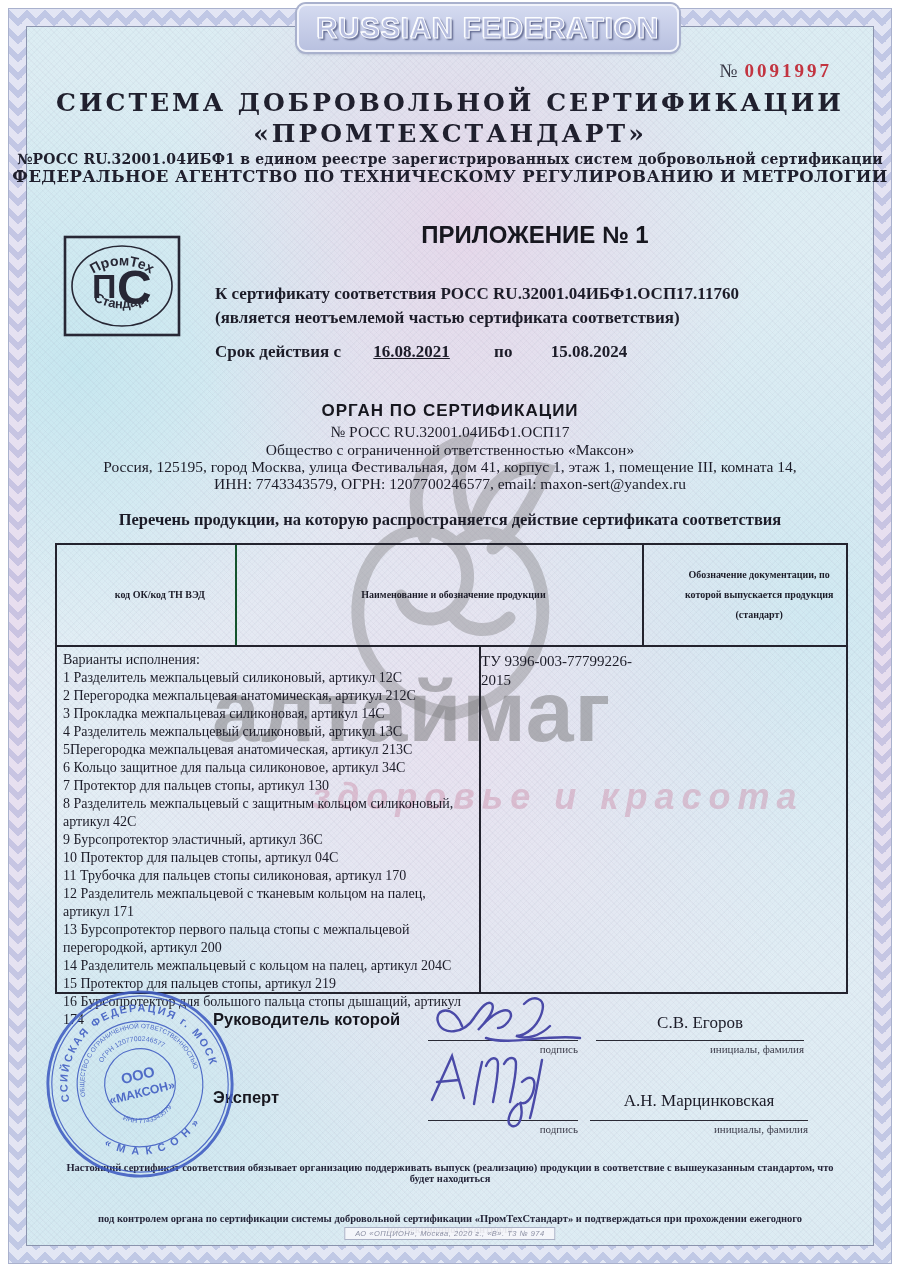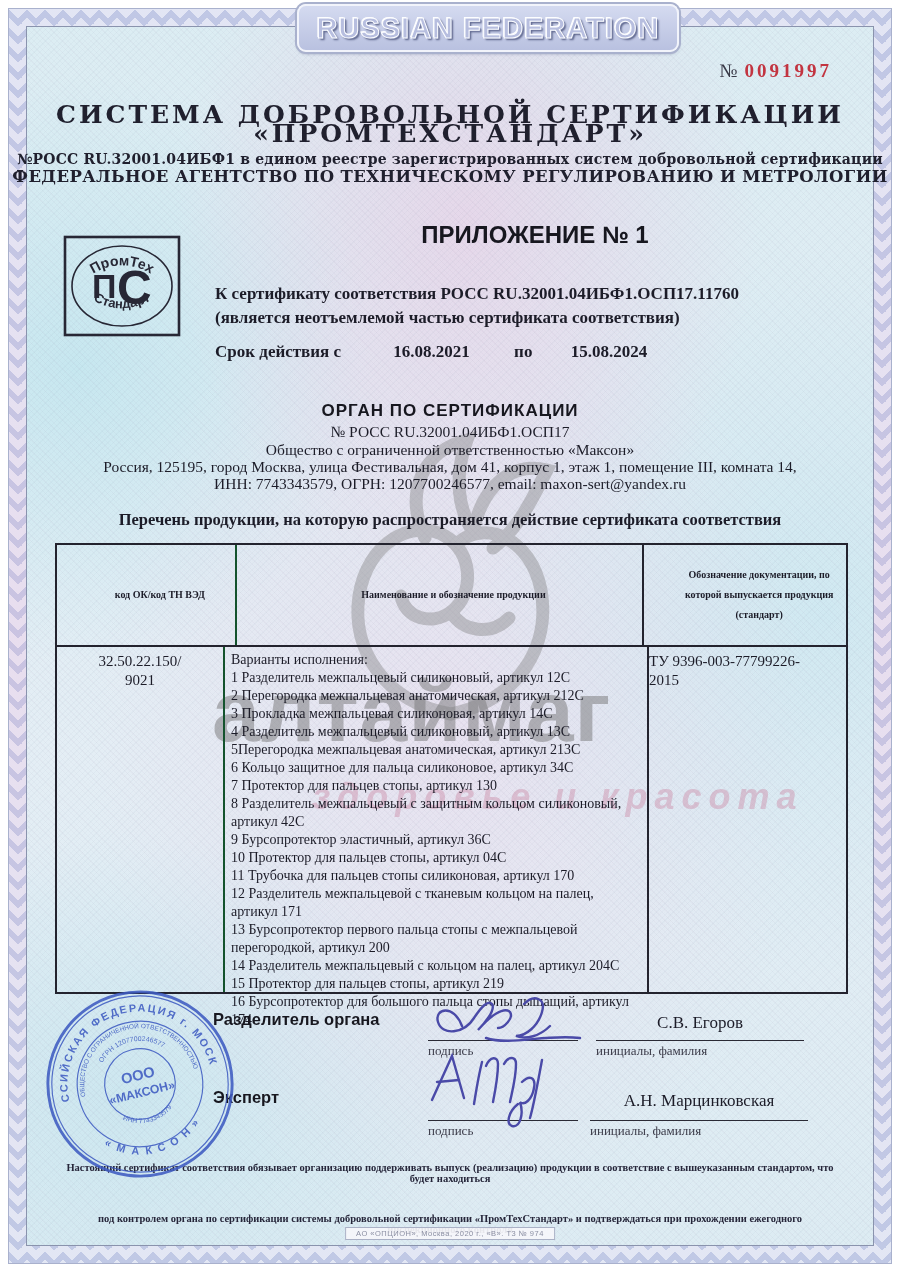--- a/index.html
+++ b/index.html
@@ -35,33 +35,33 @@
     box-shadow:0 0 0 2px #a9b1cd,0 2px 3px rgba(80,90,130,.45);
     display:flex;align-items:center;justify-content:center;}
   .badge span{font-family:"Liberation Sans",sans-serif;font-weight:bold;font-size:29px;letter-spacing:1px;
     color:#b7bedf;text-shadow:-1px -1px 0 #ffffff,1px 1px 0 #7d86ad,2px 2px 2px #5a6288;
     -webkit-text-stroke:1px #fcfdff;}
   .cert-no{position:absolute;top:60px;right:68px;z-index:2;font-size:19px;letter-spacing:1px;}
   .cert-no .num-label{color:#3a3a48;margin-right:6px;}
   .cert-no .num-value{color:#c23440;font-weight:bold;letter-spacing:3px;}
   .h-title{position:absolute;left:0;width:100%;text-align:center;z-index:2;
     font-family:"DejaVu Serif","Liberation Serif",serif;font-weight:bold;color:#20202e;}
-  .h1a{top:88px;font-size:25px;letter-spacing:3px;margin-top:12px;}
+  .h1a{top:88px;font-size:25px;letter-spacing:3px;}
   .h1b{top:119px;font-size:25px;letter-spacing:3px;}
   .h2a{top:151px;font-size:14px;letter-spacing:.2px;}
   .h2b{top:167px;font-size:16.5px;letter-spacing:.4px;}
   .appendix-title{position:absolute;left:300px;top:221px;width:470px;text-align:center;z-index:2;
     font-family:"Liberation Sans",sans-serif;font-weight:bold;font-size:24px;color:#17171f;}
   
   .logo{position:absolute;left:62px;top:234px;z-index:2;}
   
   .to-cert1{position:absolute;left:215px;top:284px;width:600px;font-weight:bold;font-size:17px;z-index:2;}
   .to-cert2{position:absolute;left:215px;top:308px;width:600px;font-weight:bold;font-size:17px;z-index:2;}
   .validity{position:absolute;left:215px;top:342px;width:600px;font-weight:bold;font-size:17px;z-index:2;}
-  .validity .vf{margin-left:48px;} .validity .vp{margin-left:40px;} .validity .vt{margin-left:34px;}
+  .validity .vf{margin-left:28px;text-decoration:underline;} .validity .vp{margin-left:40px;} .validity .vt{margin-left:34px;}
   
   .organ-title{position:absolute;left:0;top:401px;width:100%;text-align:center;z-index:2;
     font-family:"Liberation Sans",sans-serif;font-weight:bold;font-size:17px;letter-spacing:1px;color:#17171f;}
   .cline{position:absolute;left:40px;width:820px;text-align:center;font-size:15.5px;z-index:2;}
   .organ-no{top:423px;} .company{top:441px;} .address{top:458px;} .contacts{top:475px;}
   .products-caption{position:absolute;left:40px;top:510px;width:820px;text-align:center;z-index:2;
     font-weight:bold;font-size:16.5px;}
   
   .table{position:absolute;left:55px;top:543px;width:789px;z-index:2;border:2px solid #23232e;}
   .thead{display:flex;height:100px;border-bottom:2px solid #23232e;}
@@ -84,34 +84,34 @@
     font-weight:bold;font-size:36px;letter-spacing:7px;color:rgba(205,150,175,.5);font-style:italic;}
   
   .role{position:absolute;left:213px;z-index:3;font-family:"Liberation Sans",sans-serif;
     font-weight:bold;font-size:16.5px;color:#17171f;}
   .role1{top:1010px;} .role2{top:1088px;}
   .sig-svg{position:absolute;z-index:3;}
   .sig1{left:428px;top:992px;} .sig2{left:424px;top:1048px;}
   .sig-line{position:absolute;border-bottom:1.4px solid #2a2a35;z-index:2;}
   .sl1{left:428px;top:1040px;width:150px;} .nl1{left:596px;top:1040px;width:208px;}
   .sl2{left:428px;top:1120px;width:150px;} .nl2{left:590px;top:1120px;width:218px;}
-  .sig-cap{position:absolute;z-index:2;font-size:13px;color:#3c3c4a;text-align:left;}
+  .sig-cap{position:absolute;z-index:2;font-size:11px;color:#3c3c4a;text-align:right;}
   .cap-s1{left:428px;top:1043px;width:150px;} .cap-n1{left:596px;top:1043px;width:208px;}
   .cap-s2{left:428px;top:1123px;width:150px;} .cap-n2{left:590px;top:1123px;width:218px;}
   .sig-name{position:absolute;z-index:2;font-size:17px;text-align:center;}
   .name1{left:596px;top:1013px;width:208px;} .name2{left:590px;top:1091px;width:218px;}
   
   .stamp{position:absolute;left:42px;top:986px;z-index:4;transform:rotate(-14deg);opacity:.88;}
   
   .footer-line{position:absolute;left:60px;width:780px;text-align:center;z-index:2;
     font-weight:bold;font-size:10.5px;color:#26263a;}
   .f1{top:1162px;} .f2{top:1177px;margin-top:36px;}
   .print-info{position:absolute;left:50%;transform:translateX(-50%);top:1227px;z-index:3;
     background:rgba(246,246,251,.92);border:1px solid #aab1c6;padding:1px 10px;
-    font-family:"Liberation Sans",sans-serif;font-size:7.5px;color:#8b8fa3;letter-spacing:.5px;}
+    font-family:"Liberation Sans",sans-serif;font-size:7.5px;color:#8b8fa3;letter-spacing:.5px;font-style:italic;}
 </style>
 </head>
 <body>
 
 <div class="page">
   <div class="frame"></div>
   <div class="content"></div>
 
   <div class="badge">
     <span>RUSSIAN FEDERATION</span>
@@ -172,24 +172,20 @@
   <div class="wm-tagline">здоровье и красота</div>
 
   <div class="products-caption">Перечень продукции, на которую распространяется действие сертификата соответствия</div>
   <div class="table">
     <div class="thead">
       <div class="th c1">код ОК/код ТН ВЭД</div>
       <div class="th c2">Наименование и обозначение продукции</div>
       <div class="th c3">Обозначение документации, по которой выпускается продукция (стандарт)</div>
     </div>
     <div class="tbody">
-      <div class="td c1">
-        <div>32.50.22.150/</div>
-        <div>9021</div>
-      </div>
       <div class="td c2">
         <div class="prod-intro">Варианты исполнения:</div>
         <div>
             <div class="prod-item">1 Разделитель межпальцевый силиконовый, артикул 12С</div>
             <div class="prod-item">2 Перегородка межпальцевая анатомическая, артикул 212С</div>
             <div class="prod-item">3 Прокладка межпальцевая силиконовая, артикул 14С</div>
             <div class="prod-item">4 Разделитель межпальцевый силиконовый, артикул 13С</div>
             <div class="prod-item">5Перегородка межпальцевая анатомическая, артикул 213С</div>
             <div class="prod-item">6 Кольцо защитное для пальца силиконовое, артикул 34С</div>
             <div class="prod-item">7 Протектор для пальцев стопы, артикул 130</div>
@@ -204,21 +200,21 @@
             <div class="prod-item">16 Бурсопротектор для большого пальца стопы дышащий, артикул 174</div>
           </div>
       </div>
       <div class="td c3">
         <div>ТУ 9396-003-77799226-</div>
         <div>2015</div>
       </div>
     </div>
   </div>
 
-  <div class="role role1">Разделитель органа</div>
+  <div class="role role1">Руководитель которой</div>
   <div class="role role2">Эксперт</div>
 
   <svg class="sig-svg sig1" width="160" height="58" viewBox="0 0 160 58">
     <g fill="none" stroke="#4a4aa8" stroke-width="2.4" stroke-linecap="round">
       <path d="M34 34 C26 12 6 16 10 30 C14 44 36 42 46 26 C54 14 60 8 64 12 C68 18 56 32 50 38 C62 24 76 14 82 20 C86 26 76 36 70 36"></path>
       <path d="M96 12 C106 2 118 6 114 20 C110 34 98 44 88 44 C98 48 112 44 122 34"></path>
       <path d="M58 46 C82 54 116 42 152 46"></path>
     </g>
   </svg>
   <svg class="sig-svg sig2" width="160" height="86" viewBox="0 0 160 86">

